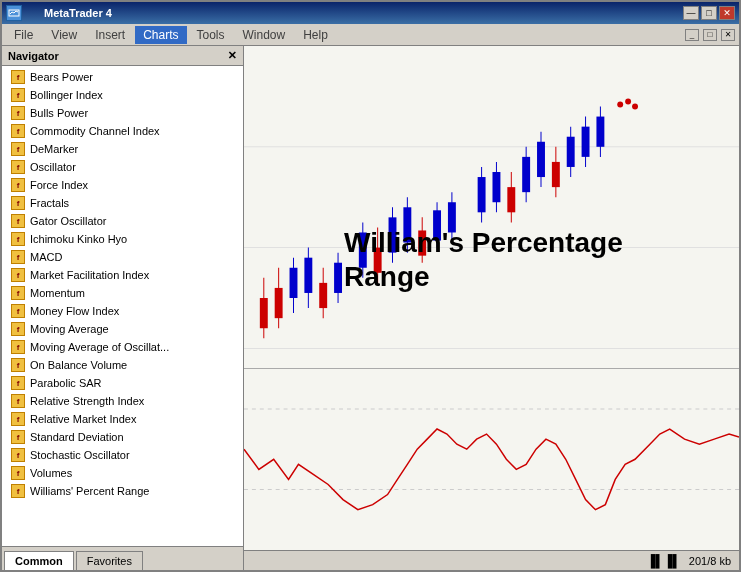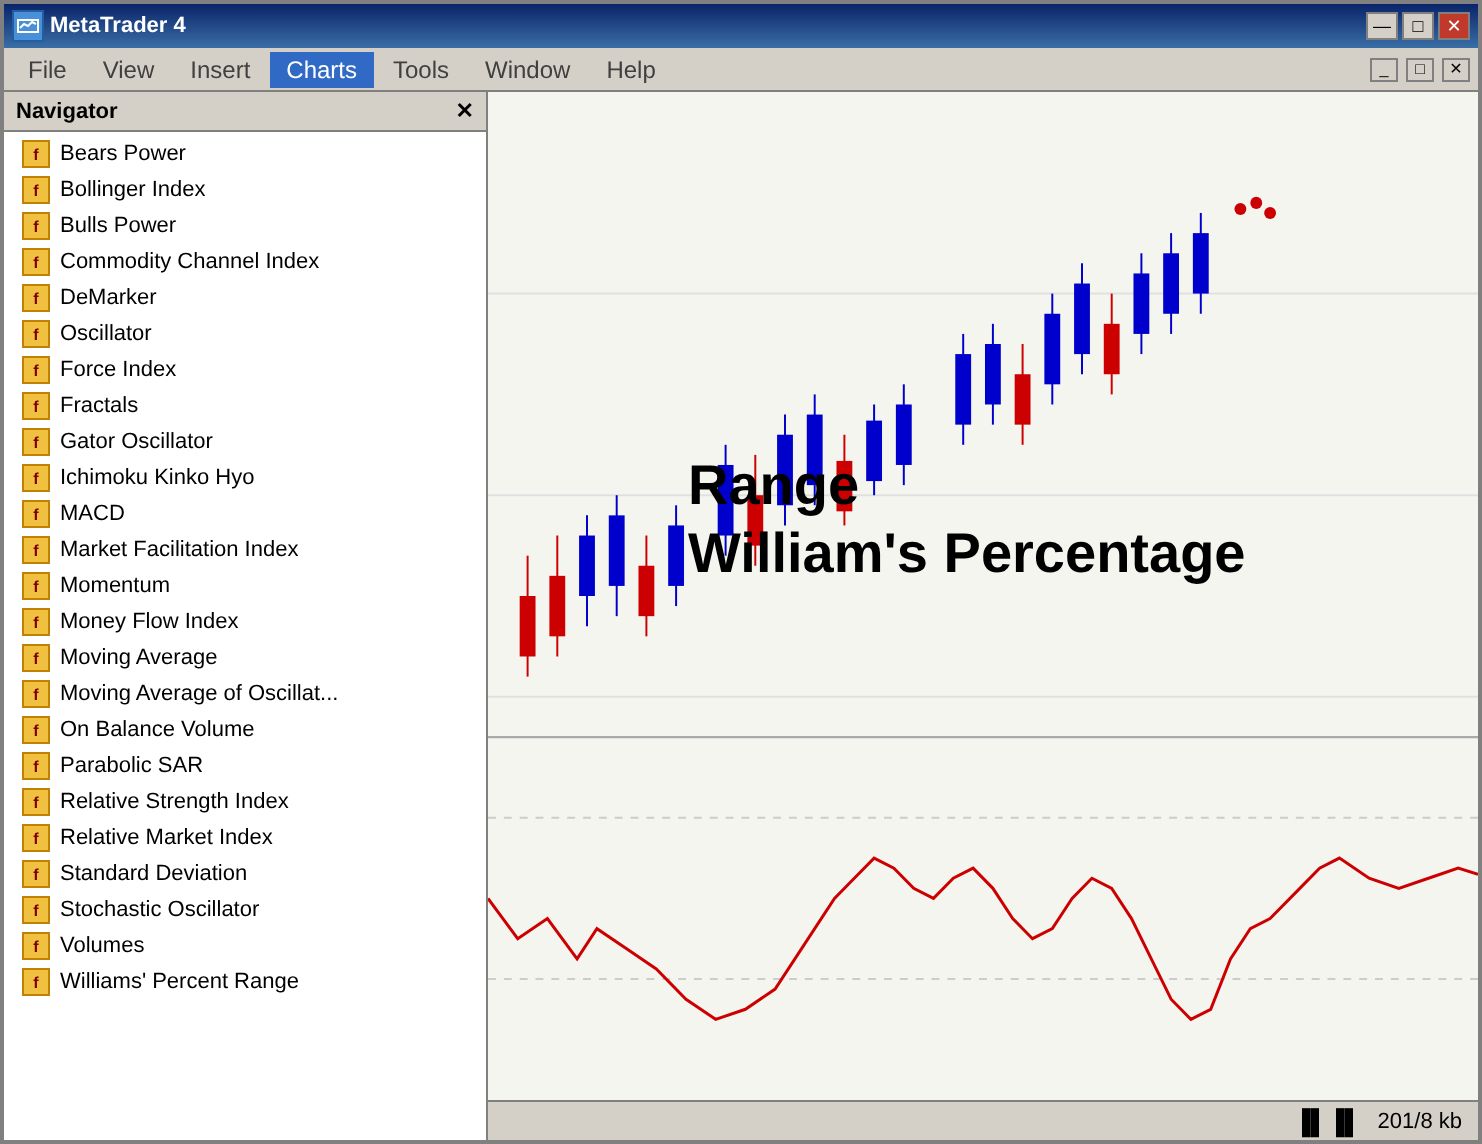--- a/index.html
+++ b/index.html
@@ -1,21 +1,21 @@
 <!DOCTYPE html>
 <html><head>
   <meta charset="utf-8">
   <style>
     * { box-sizing: border-box; margin: 0; padding: 0; }
     body { font-family: 'Segoe UI', Tahoma, Arial, sans-serif; font-size: 12px; background: #d4d0c8; overflow: hidden; }
 
     
     .window { width: 741px; height: 572px; background: #d4d0c8; border: 2px solid #808080; display: flex; flex-direction: column; }
     .title-bar { background: linear-gradient(to bottom, #0a246a, #3a6ea5); height: 22px; display: flex; align-items: center; justify-content: space-between; padding: 0 4px; }
-    .title-bar-left { display: flex; align-items: center; gap: 3px; }
+    .title-bar-left { display: flex; align-items: center; gap: 22px; }
     .title-icon { width: 16px; height: 16px; background: #4a90d9; border: 1px solid #2060a0; display: flex; align-items: center; justify-content: center; }
     .title-icon svg { width: 12px; height: 12px; }
     .title-text { color: white; font-size: 11px; font-weight: bold; }
     .title-buttons { display: flex; gap: 2px; }
     .title-btn { width: 16px; height: 14px; background: #d4d0c8; border: 1px solid #808080; font-size: 9px; display: flex; align-items: center; justify-content: center; cursor: pointer; }
     .title-btn.close { background: #c0392b; color: white; }
 
     
     .menu-bar { background: #d4d0c8; height: 22px; display: flex; align-items: center; border-bottom: 1px solid #808080; padding: 0 4px; gap: 2px; }
     .menu-item { padding: 2px 8px; font-size: 12px; cursor: pointer; color: #404040; }
@@ -245,28 +245,32 @@
           <span>Volumes</span>
         </div>
         <div class="nav-item">
           <div class="nav-icon">
               <div class="nav-icon-img">f</div>
             </div>
           <span>Williams' Percent Range</span>
         </div>
       </div>
 
+      <div class="bottom-tabs">
+        <div class="tab active">Common</div>
+        <div class="tab">Favorites</div>
+      </div>
     </div>
 
     <div class="chart-area">
       <div class="chart-canvas">
         
         <div class="chart-label">
+          <div>William's Percentage</div>
           <div>Range</div>
-          <div>William's Percentage</div>
         </div>
 
         
         <svg class="chart-svg" viewBox="0 0 500 500" preserveAspectRatio="none">
 
           <rect width="500" height="500" fill="#f5f5f0"></rect>
 
           <line x1="0" y1="100" x2="500" y2="100" class="grid-line"></line>
           <line x1="0" y1="200" x2="500" y2="200" class="grid-line"></line>
           <line x1="0" y1="300" x2="500" y2="300" class="grid-line"></line>

